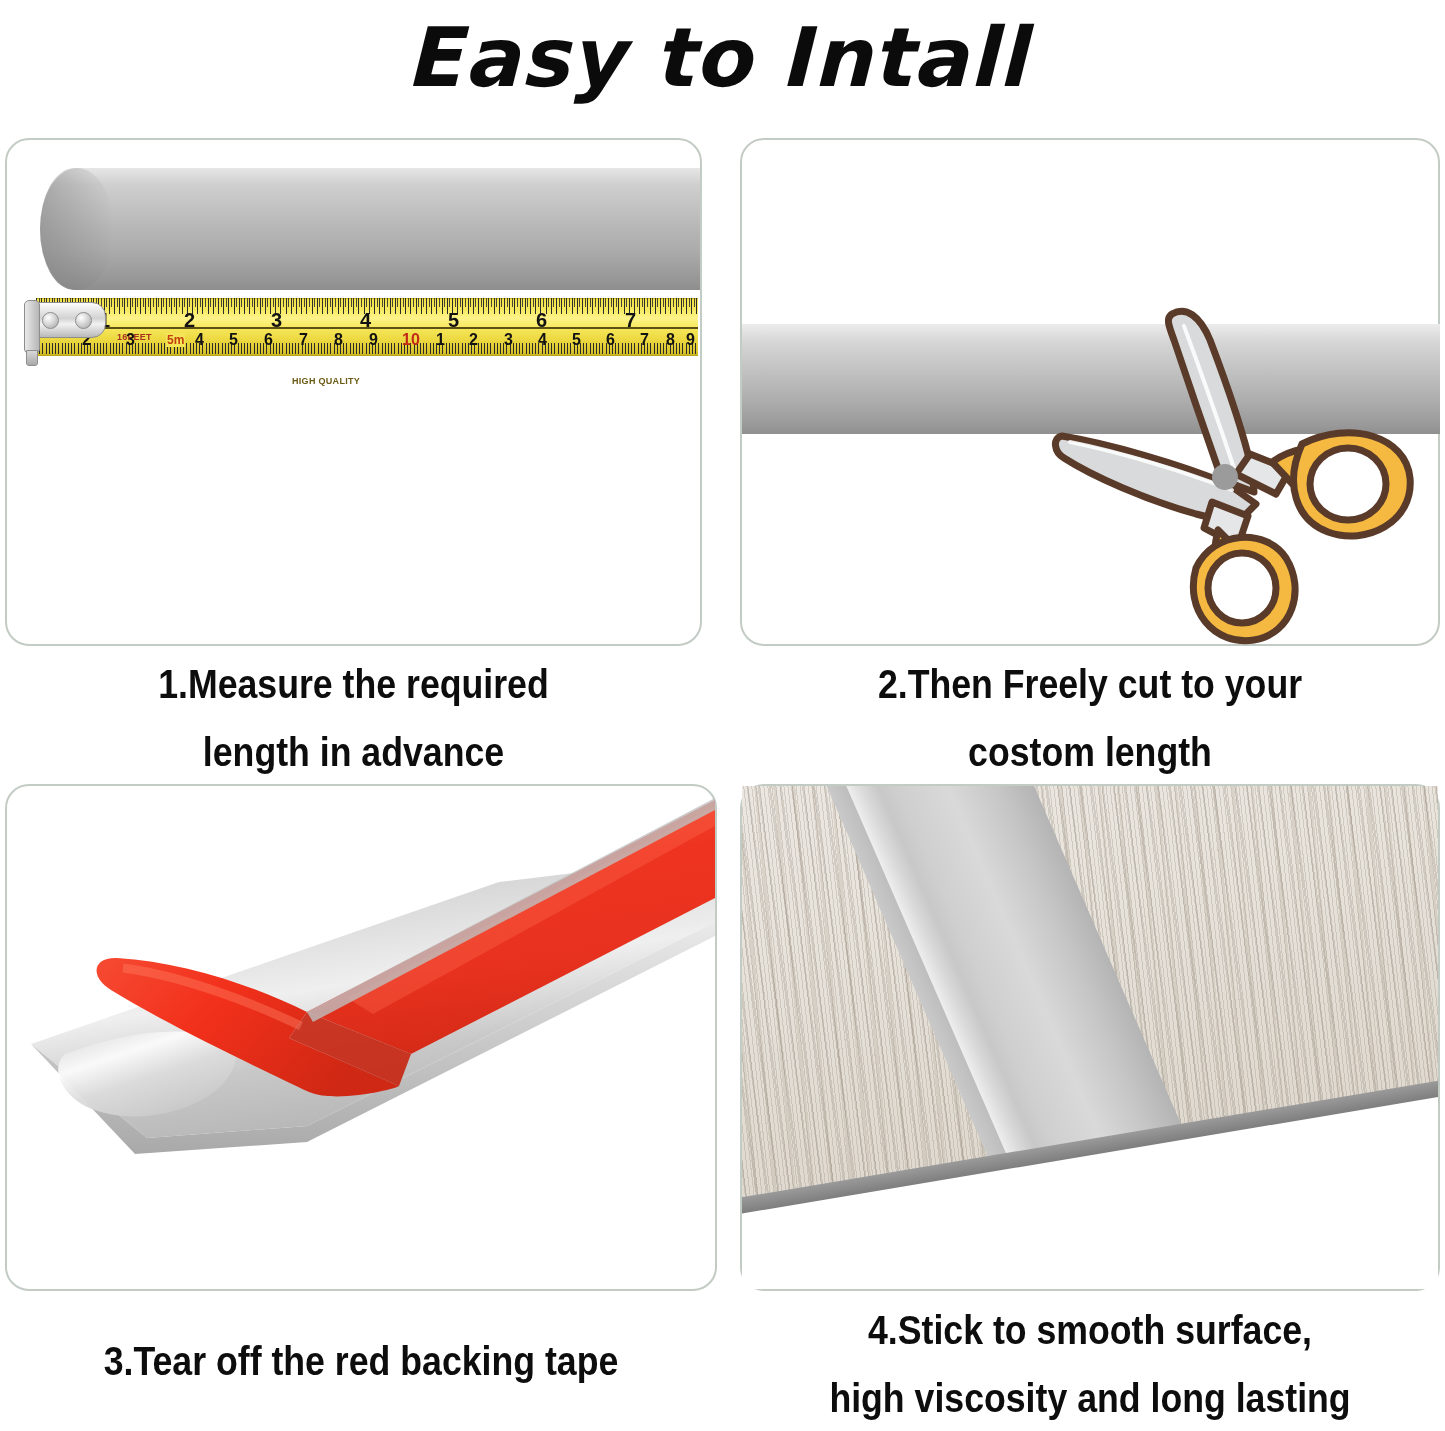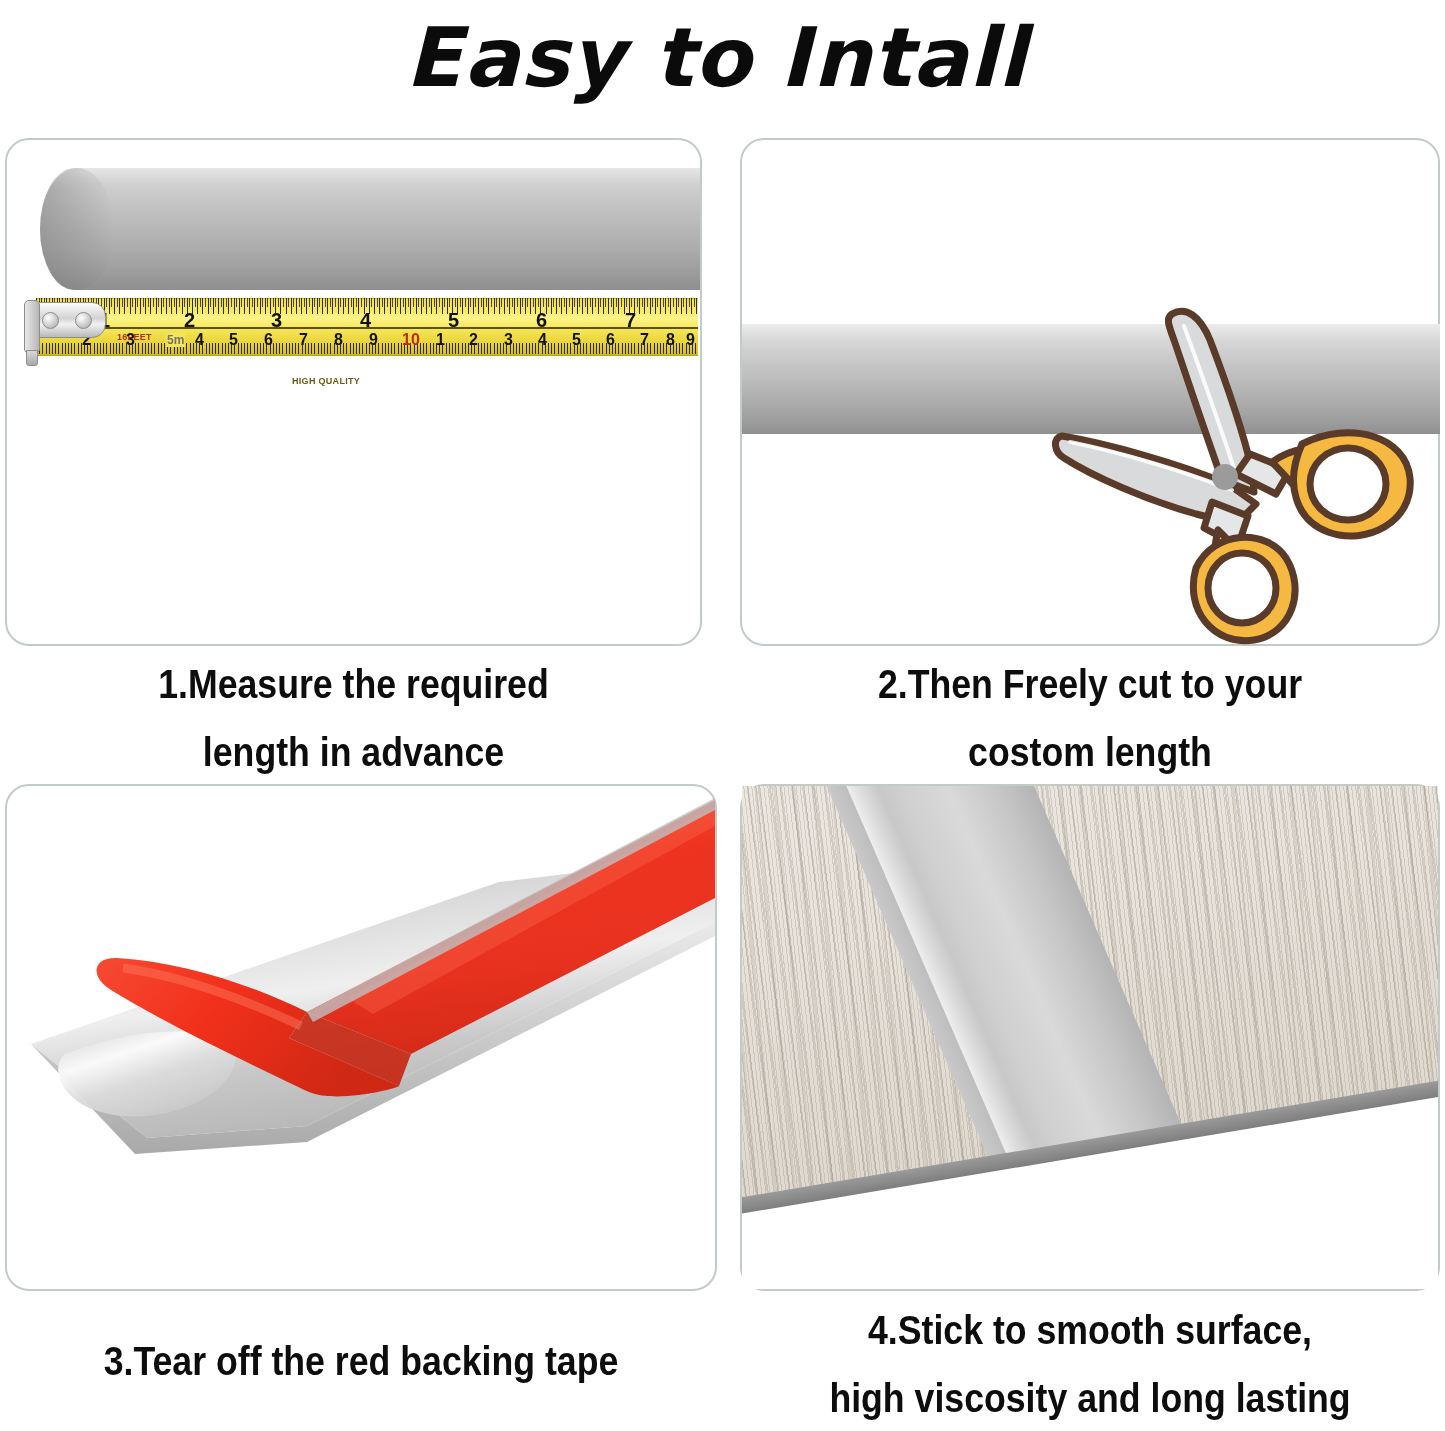--- a/index.html
+++ b/index.html
@@ -159,21 +159,21 @@
     color: #a8321f;
     top: 34px;
   }
   .tape-label.dark { color: #6b5a13; margin-top: 44px; }
   .tape-5m {
     position: absolute;
     top: 35px;
     left: 152px;
     font-size: 12px;
     font-weight: bold;
-    color: #737373;
+    color: #c2410c;
     background: #f3e557;
     padding: 0 1px;
   }
   
   .tape-hook {
     position: absolute;
     left: 16px; top: 4px;
     width: 74px; height: 34px;
     background: linear-gradient(to bottom, #fdfdfd, #d2d2d2 45%, #f2f2f2 62%, #b9b9b9 100%);
     border: 1.5px solid #8d8d8d;

